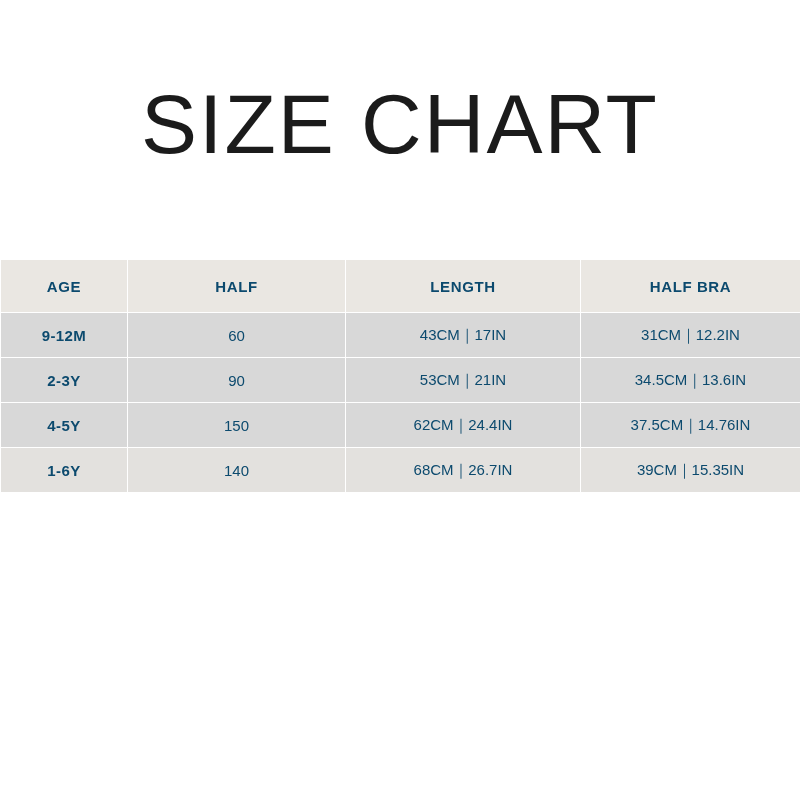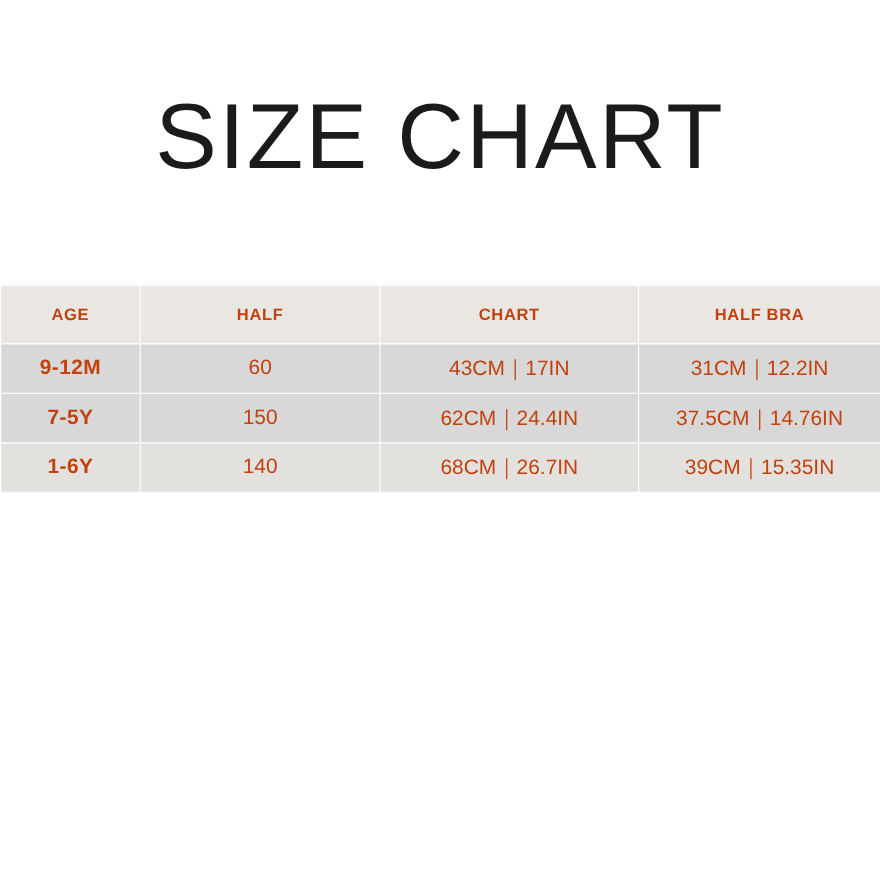--- a/index.html
+++ b/index.html
@@ -47,21 +47,21 @@
   table.size-table col.c0 { width: 127px; }
   table.size-table col.c1 { width: 218px; }
   table.size-table col.c2 { width: 235px; }
   table.size-table col.c3 { width: 220px; }
   table.size-table th,
   table.size-table td {
     border: 1px solid #ffffff;
     text-align: center;
     vertical-align: middle;
     font-size: 15px;
-    color: #c2410c;
+    color: #0c4a6e;
     padding: 0;
     height: 44px;
   }
   table.size-table thead th {
     background: #eae7e2;
     font-weight: bold;
     letter-spacing: 0.6px;
     height: 52px;
     font-size: 15px;
   }
@@ -69,21 +69,21 @@
     background: #d8d8d8;
   }
   table.size-table tbody tr.even td {
     background: #e3e1de;
   }
   table.size-table tbody td.age-cell {
     font-weight: bold;
     letter-spacing: 0.4px;
   }
   table.size-table tbody td {
-    font-size: 19px;
+    font-size: 15px;
     text-align: center;
   }
 </style>
 </head>
 <body>
 
 <div class="page">
 
   <div class="chart-title">SIZE CHART</div>
 
@@ -92,33 +92,39 @@
       <colgroup>
         <col class="c0">
         <col class="c1">
         <col class="c2">
         <col class="c3">
       </colgroup>
       <thead>
         <tr>
           <th>AGE</th>
           <th>HALF</th>
-          <th>CHART</th>
+          <th>LENGTH</th>
           <th>HALF BRA</th>
         </tr>
       </thead>
       <tbody>
         <tr class="odd">
           <td class="age-cell">9-12M</td>
           <td>60</td>
           <td>43CM｜17IN</td>
           <td>31CM｜12.2IN</td>
         </tr>
         <tr class="odd">
-          <td class="age-cell">7-5Y</td>
+          <td class="age-cell">2-3Y</td>
+          <td>90</td>
+          <td>53CM｜21IN</td>
+          <td>34.5CM｜13.6IN</td>
+        </tr>
+        <tr class="odd">
+          <td class="age-cell">4-5Y</td>
           <td>150</td>
           <td>62CM｜24.4IN</td>
           <td>37.5CM｜14.76IN</td>
         </tr>
         <tr class="even">
           <td class="age-cell">1-6Y</td>
           <td>140</td>
           <td>68CM｜26.7IN</td>
           <td>39CM｜15.35IN</td>
         </tr>

